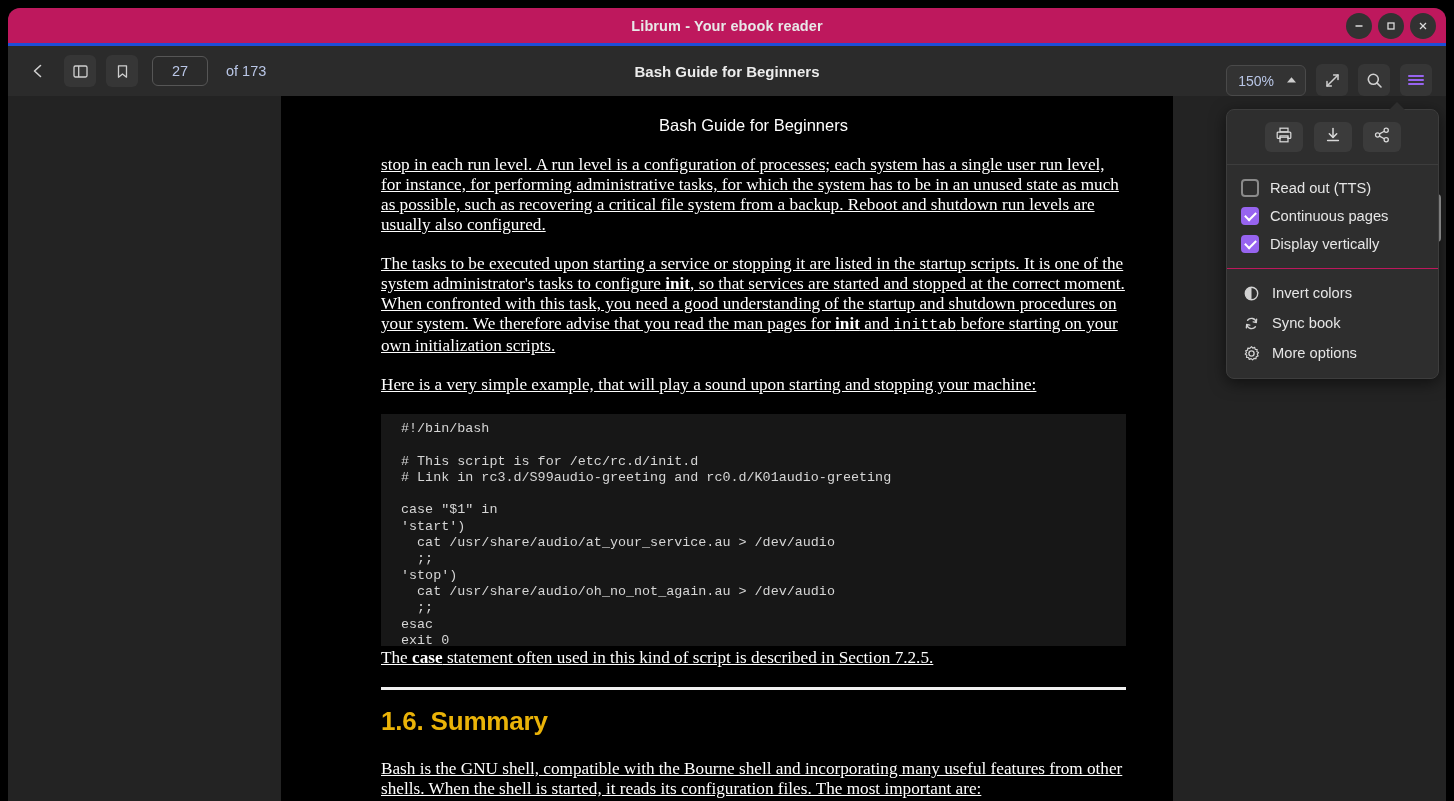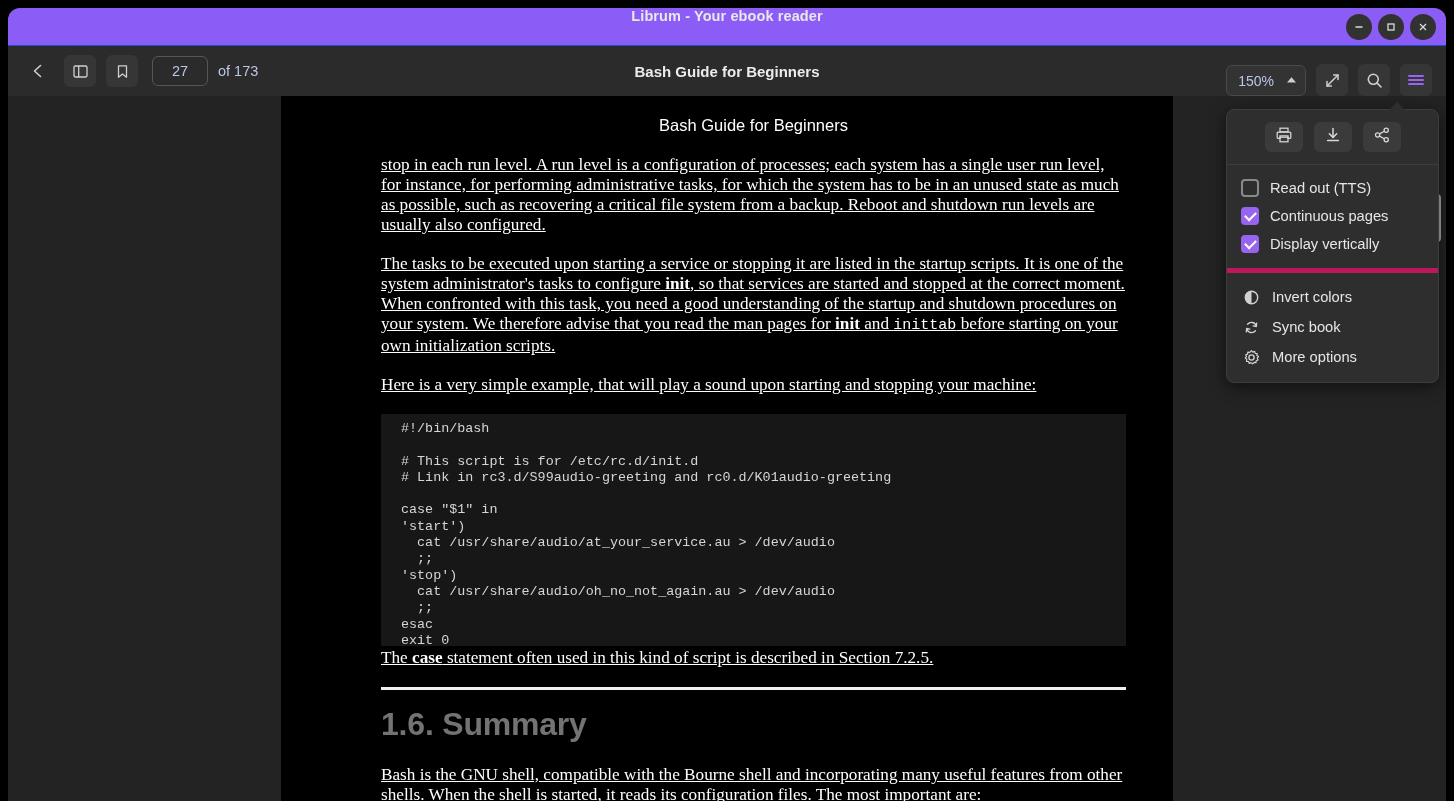--- a/index.html
+++ b/index.html
@@ -20,23 +20,24 @@
     background: #232323;
     border-top-left-radius: 12px;
     border-top-right-radius: 12px;
     overflow: hidden;
   }
 
   
   #titlebar {
     position: relative;
     height: 38px;
-    background: #8b5cf6;
-    border-bottom: 1px solid #1d4ed8;
+    background: #be185d;
+    border-bottom: 3px solid #1d4ed8;
     display: flex;
+    align-items: center;
     justify-content: center;
   }
   #window-title {
     font-size: 14.5px;
     font-weight: bold;
     color: #e8e8e8;
     letter-spacing: .1px;
   }
   #window-controls {
     position: absolute;
@@ -86,21 +87,21 @@
     margin-left: 4px;
     cursor: text;
   }
   #page-current {
     font-size: 14.5px;
     color: #b9c6e6;
   }
   #page-total {
     font-size: 14.5px;
     color: #b9c6e6;
-    margin-left: 0;
+    margin-left: 8px;
   }
   #book-title {
     position: absolute;
     left: 0; right: 0; top: 0; bottom: 0;
     display: flex; align-items: center; justify-content: center;
     font-size: 15px; font-weight: bold;
     color: #ececec;
     pointer-events: none;
   }
 
@@ -168,23 +169,23 @@
     overflow: hidden;
     height: 232px;
   }
   #doc-hr {
     border: 0;
     border-top: 3px solid #f0f0f0;
     margin: 12px 0 16px 0;
   }
   #doc-heading {
     font-family: "Liberation Sans", sans-serif;
-    font-size: 32px;
+    font-size: 26px;
     font-weight: bold;
-    color: #737373;
+    color: #eab308;
     margin-bottom: 22px;
     letter-spacing: -.2px;
   }
   .doc-link {
     color: #ffffff;
     text-decoration: underline;
   }
 
   
   #reader-scrollbar {
@@ -231,21 +232,21 @@
   .menu-action-btn {
     width: 38px; height: 30px;
     border-radius: 6px;
     background: #3b3b3b;
     display: flex; align-items: center; justify-content: center;
     color: #d8d8d8;
     cursor: pointer;
   }
   .menu-section {
     padding: 9px 0 10px 0;
-    border-bottom: 5px solid #be185d;
+    border-bottom: 1px solid #be185d;
   }
   .menu-section:last-child { border-bottom: 0; }
   .menu-row {
     display: flex;
     align-items: center;
     gap: 11px;
     padding: 5px 12px 5px 14px;
     cursor: pointer;
   }
   .menu-label {

